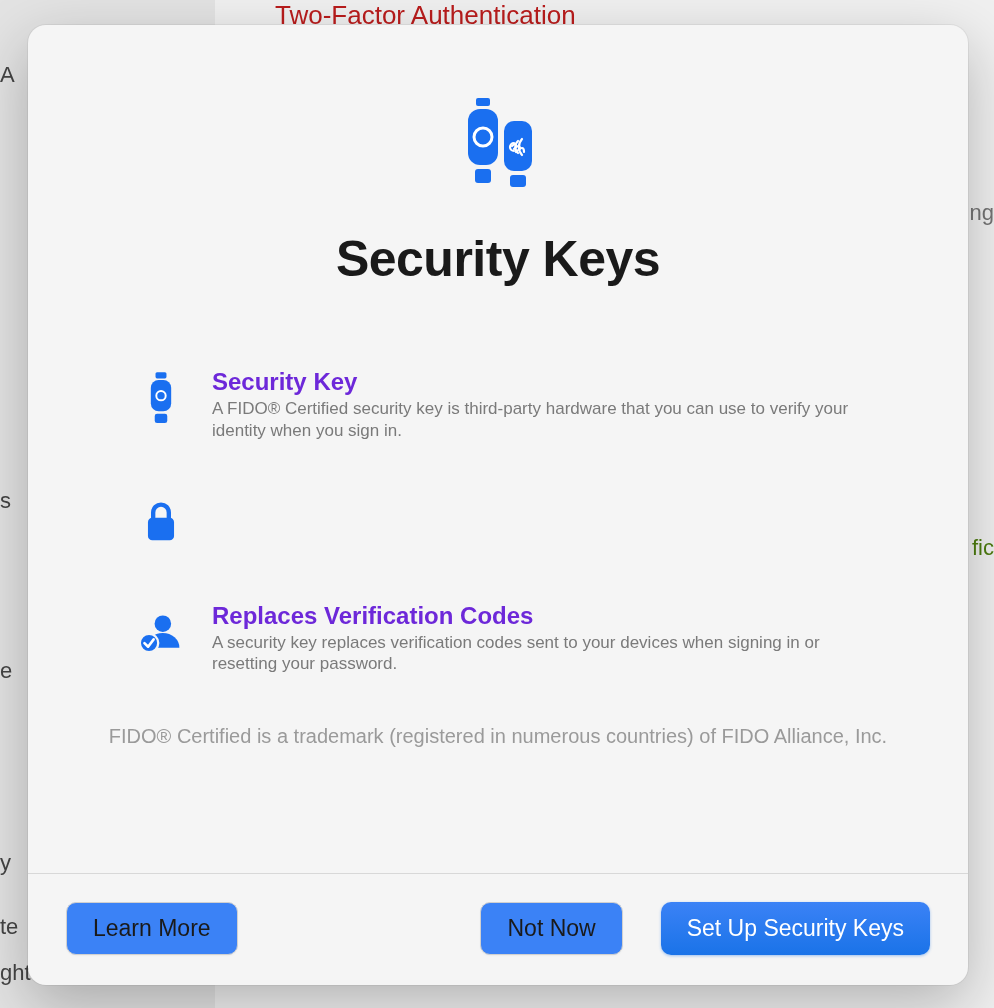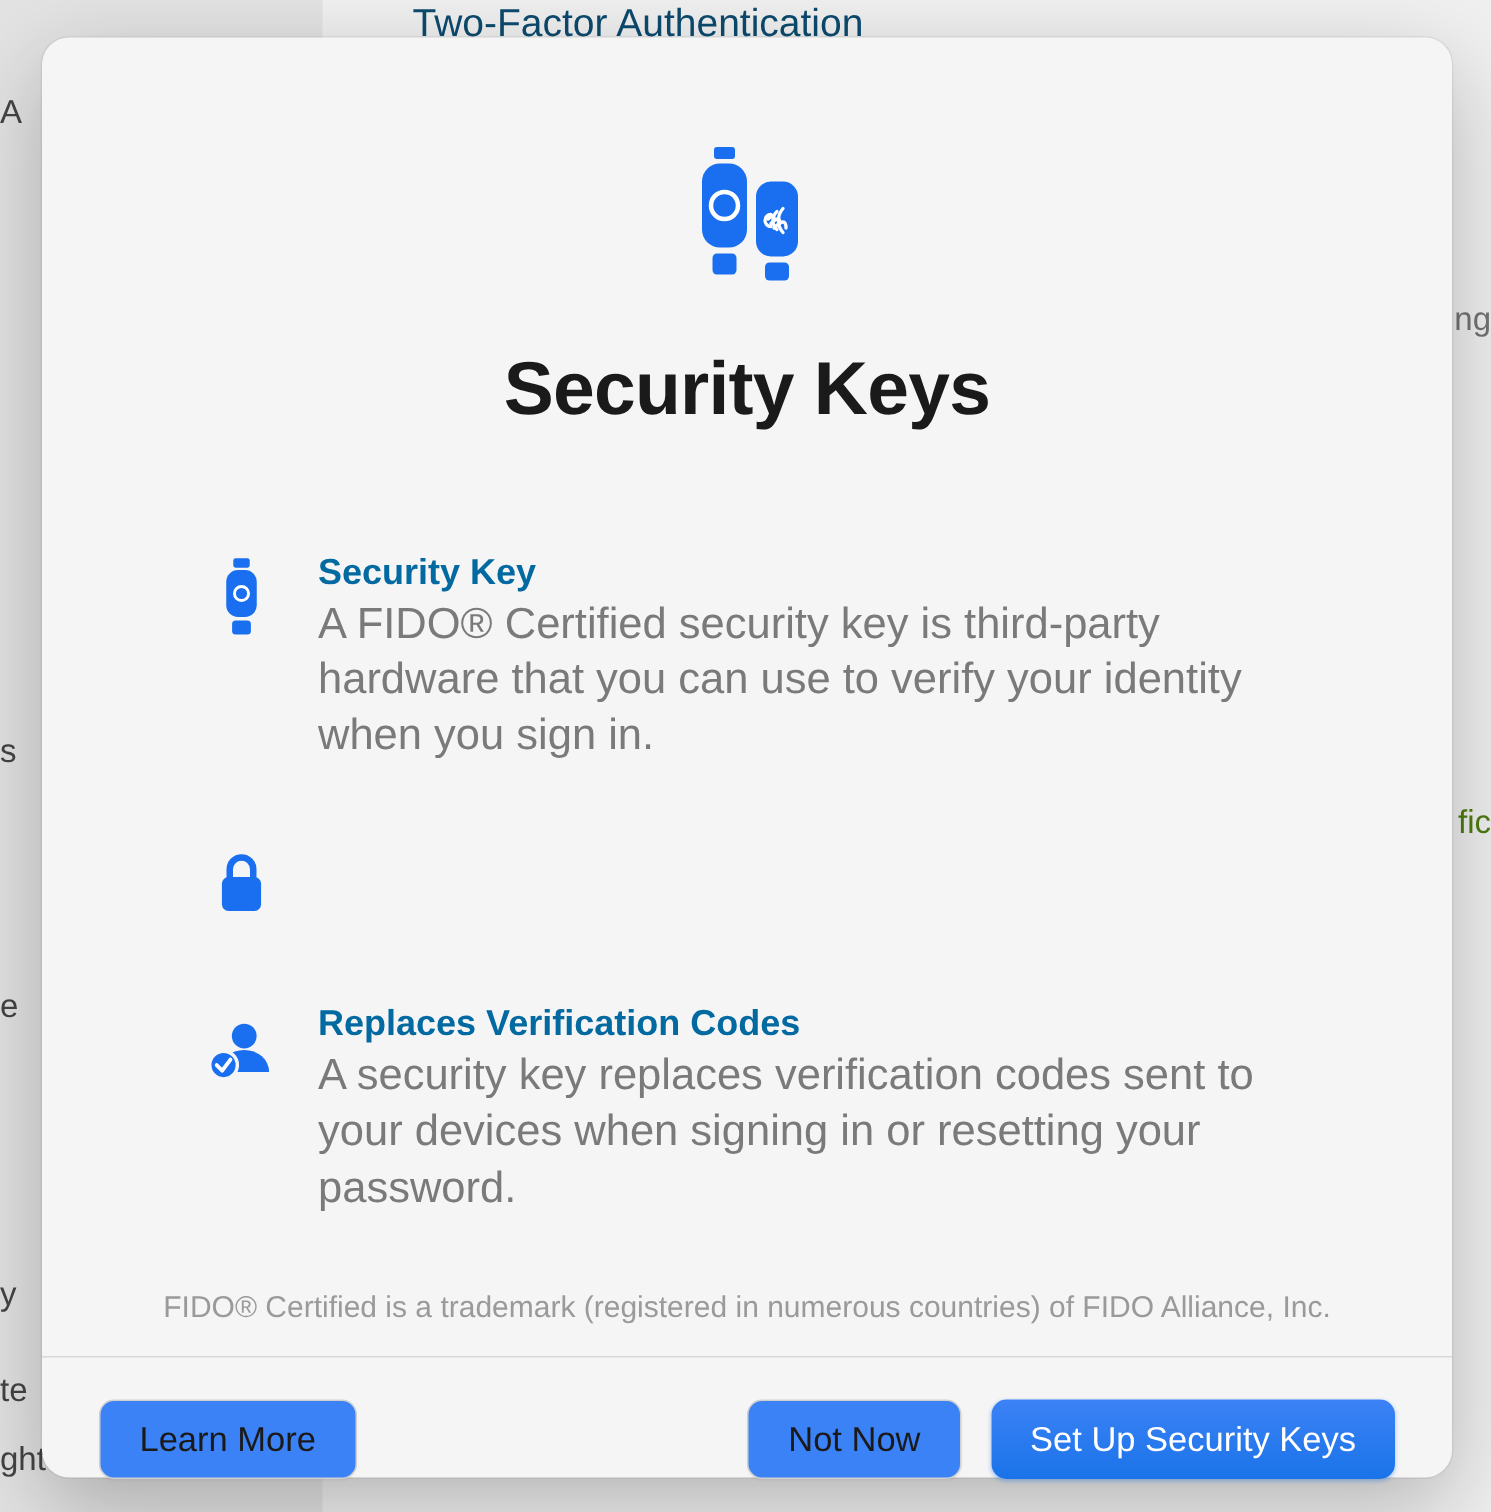--- a/index.html
+++ b/index.html
@@ -22,21 +22,21 @@
       top: 0;
       width: 215px;
       height: 100%;
       background: #e3e3e3;
     }
     .bg-header-text {
       position: absolute;
       left: 275px;
       top: 0;
       font-size: 26px;
-      color: #0c4a6e;
+      color: #b91c1c;
       font-weight: 400;
     }
     .bg-right-text {
       position: absolute;
       right: 0;
       top: 200px;
       font-size: 22px;
       color: #737373;
     }
     .bg-right-text2 {
@@ -103,45 +103,46 @@
       display: flex;
       align-items: center;
       justify-content: center;
     }
     .feature-content {
       flex: 1;
     }
     .feature-title {
       font-size: 24px;
       font-weight: 600;
-      color: #0369a1;
+      color: #6d28d9;
       margin-bottom: 2px;
     }
     .feature-desc {
-      font-size: 29px;
+      font-size: 17px;
       color: #7a7a7a;
       line-height: 1.28;
       font-weight: 400;
     }
     .trademark {
       font-size: 20px;
       color: #9a9a9a;
       text-align: center;
       margin-top: 50px;
       font-weight: 400;
     }
     .modal-footer {
       border-top: 1px solid #d8d8d8;
       padding: 28px 38px 30px 38px;
       display: flex;
       justify-content: space-between;
       align-items: center;
     }
     .footer-right {
       display: flex;
+      gap: 18px;
       padding-left: 20px;
     }
     .btn {
       font-size: 23px;
       padding: 12px 26px;
       border-radius: 10px;
       border: 1px solid #d0d0d0;
       background: #3b82f6;
       color: #1a1a1a;
       cursor: pointer;

